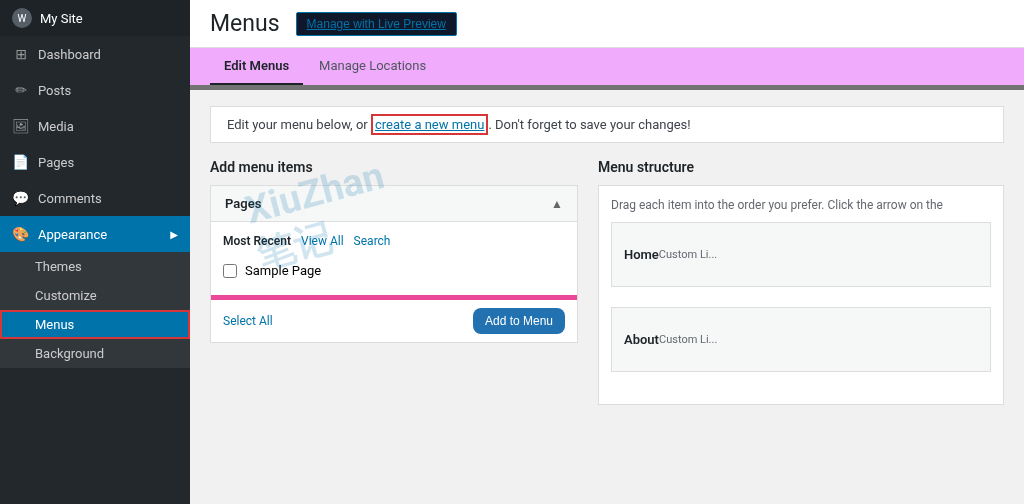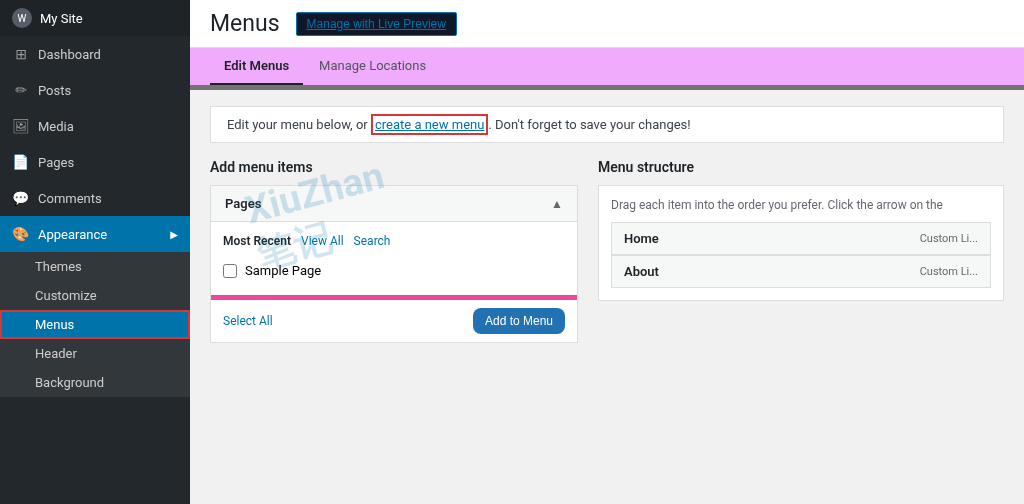--- a/index.html
+++ b/index.html
@@ -265,24 +265,24 @@
     }
     .drag-hint {
       font-size: 12px;
       color: #646970;
       margin-bottom: 10px;
     }
 
     .menu-item-row {
       background: #f6f7f7;
       border: 1px solid #ddd;
-      padding: 8px 12px;
-      margin-bottom: 0;
-      display: flex;
-      justify-content: space-between;
+      padding: 24px 12px;
+      margin-bottom: 20px;
+      display: flex;
+      justify-content: flex-start;
       align-items: center;
       font-size: 13px;
       color: #1d2327;
       font-weight: 600;
     }
     .menu-item-type { font-size: 11px; color: #646970; font-weight: 400; }
   </style>
 </head>
 <body>
 
@@ -320,21 +320,20 @@
   <div class="sidebar-appearance-header">
     <span class="icon">🎨</span>
     <span>Appearance</span>
     <span class="arrow">▶</span>
   </div>
 
   <div class="sidebar-submenu">
     <div class="sidebar-submenu-item">Themes</div>
     <div class="sidebar-submenu-item">Customize</div>
     <div class="sidebar-submenu-item active">Menus</div>
-    <div class="sidebar-submenu-item">Header</div>
     <div class="sidebar-submenu-item">Background</div>
   </div>
 </div>
 
 <div id="main">
 
   <div class="main-header">
     <h1 class="page-title">Menus</h1>
     <button class="live-preview-btn">Manage with Live Preview</button>
   </div>

